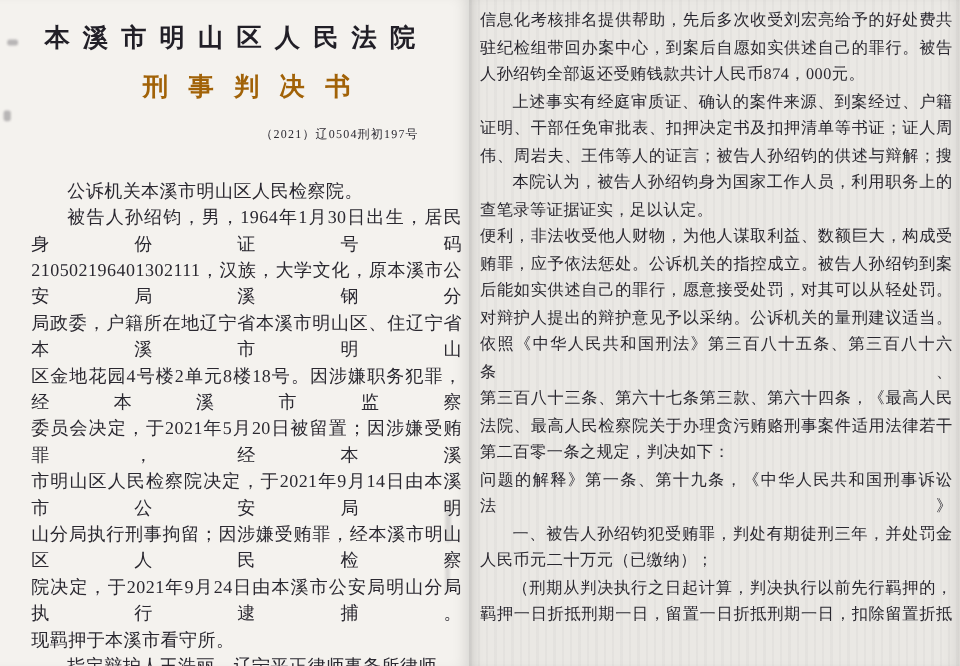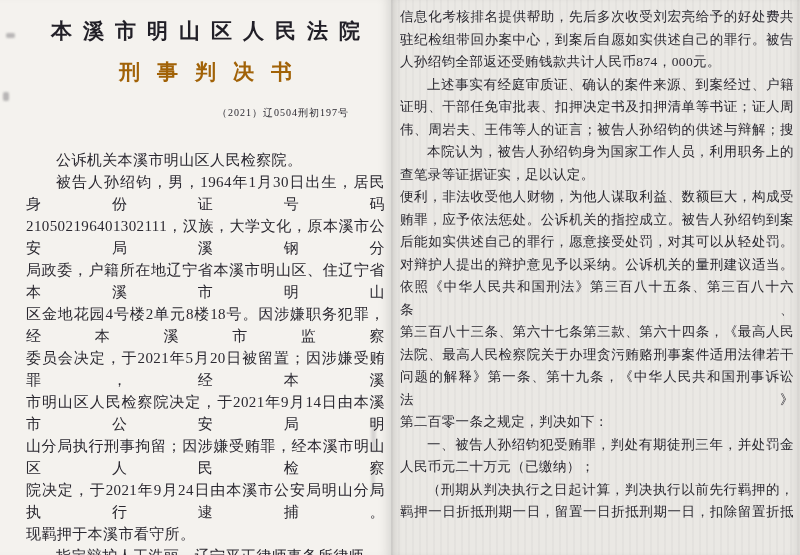--- a/index.html
+++ b/index.html
@@ -23,21 +23,20 @@
   }
   .page-right {
     width: 409px;
     background:
       repeating-linear-gradient(90deg, rgba(60,60,70,0.035) 0 2px, rgba(0,0,0,0) 2px 7px),
       #eae8e4;
     padding: 6px 6px 0 9px;
     box-shadow: inset 9px 0 10px -7px rgba(0,0,0,0.16), inset -9px 0 12px -7px rgba(0,0,0,0.10);
   }
   .court-name {
-    text-align: center;
     font-weight: bold;
     font-size: 21px;
     line-height: 30px;
     letter-spacing: 11px;
     text-indent: 11px;
     color: #211f27;
   }
   .doc-title {
     text-align: center;
     font-weight: bold;
@@ -112,22 +111,22 @@
       <div class="line j">伟、周岩夫、王伟等人的证言；被告人孙绍钧的供述与辩解；搜</div>
       <div class="line j ind">本院认为，被告人孙绍钧身为国家工作人员，利用职务上的</div>
       <div class="line">查笔录等证据证实，足以认定。</div>
       <div class="line j">便利，非法收受他人财物，为他人谋取利益、数额巨大，构成受</div>
       <div class="line j">贿罪，应予依法惩处。公诉机关的指控成立。被告人孙绍钧到案</div>
       <div class="line j">后能如实供述自己的罪行，愿意接受处罚，对其可以从轻处罚。</div>
       <div class="line j">对辩护人提出的辩护意见予以采纳。公诉机关的量刑建议适当。</div>
       <div class="line j">依照《中华人民共和国刑法》第三百八十五条、第三百八十六条、</div>
       <div class="line j">第三百八十三条、第六十七条第三款、第六十四条，《最高人民</div>
       <div class="line j">法院、最高人民检察院关于办理贪污贿赂刑事案件适用法律若干</div>
+      <div class="line">第二百零一条之规定，判决如下：</div>
       <div class="line j">问题的解释》第一条、第十九条，《中华人民共和国刑事诉讼法》</div>
-      <div class="line">第二百零一条之规定，判决如下：</div>
       <div class="line j ind">一、被告人孙绍钧犯受贿罪，判处有期徒刑三年，并处罚金</div>
       <div class="line">人民币元二十万元（已缴纳）；</div>
       <div class="line j ind">（刑期从判决执行之日起计算，判决执行以前先行羁押的，</div>
       <div class="line j">羁押一日折抵刑期一日，留置一日折抵刑期一日，扣除留置折抵</div>
     </div>
 </div>
 
 <div class="speck" style="left:6px; top:33px; width:9px; height:5px;"></div>
 <div class="speck" style="left:3px; top:92px; width:6px; height:9px;"></div>
 <div class="speck" style="left:371px; top:418px; width:5px; height:34px; opacity:0.5;"></div>

